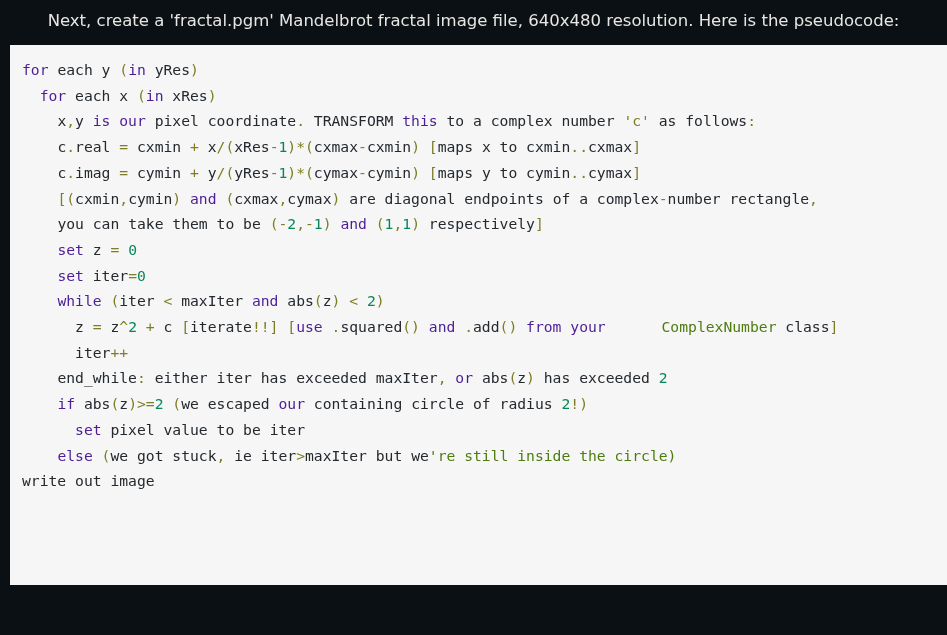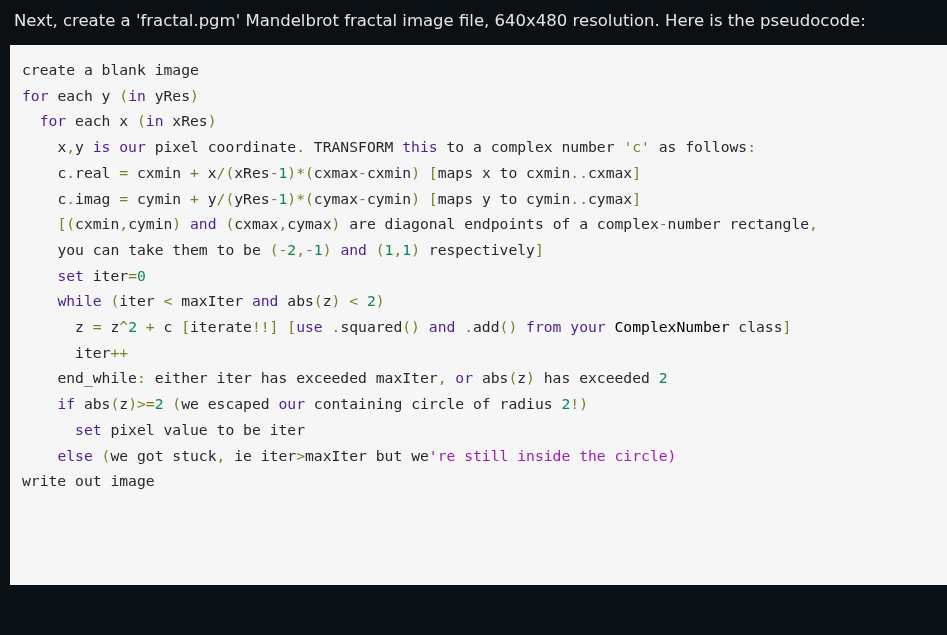--- a/index.html
+++ b/index.html
@@ -20,20 +20,21 @@
     box-sizing: border-box;
   }
   .intro {
     color: #e8e6e3;
     font-family: "DejaVu Sans", sans-serif;
     font-size: 16.5px;
     line-height: 25px;
     padding: 8px 14px 12px 14px;
     white-space: pre-wrap;
     word-wrap: break-word;
+    text-align: center;
   }
   .codeblock-wrap {
     padding: 0 0 0 10px;
     background: #0b1014;
   }
   .codeblock {
     background: #f6f6f6;
     padding: 12px 0 14px 0;
     min-height: 540px;
     box-sizing: border-box;
@@ -48,41 +49,41 @@
     white-space: pre;
     tab-size: 4;
   }
   .ln { display: block; min-height: 25.7px; }
 
   
   .kw  { color: #4c1d95; }          
   .num { color: #098658; }          
   .str { color: #7d7d23; }          
   .pun { color: #7d7d23; }          
-  .cls { color: #000000; }          
-  .grn { color: #a21caf; }          
+  .cls { color: #4d7c0f; margin-left: 47px; }          
+  .grn { color: #4d7c0f; }          
   .txt { color: #24292e; }          
 </style>
 </head>
 <body>
 
 <div id="root">
 
   <div class="intro">Next, create a 'fractal.pgm' Mandelbrot fractal image file, 640x480 resolution. Here is the pseudocode:</div>
 
   <div class="codeblock-wrap">
     <div class="codeblock">
-      <pre class="code"><span class="ln"><span class="txt">create</span><span class="txt"> </span><span class="txt">a</span><span class="txt"> </span><span class="txt">blank</span><span class="txt"> </span><span class="txt">image</span>
-</span><span class="ln"><span class="kw">for</span><span class="txt"> </span><span class="txt">each</span><span class="txt"> </span><span class="txt">y</span><span class="txt"> </span><span class="pun">(</span><span class="kw">in</span><span class="txt"> </span><span class="txt">yRes</span><span class="pun">)</span>
+      <pre class="code"><span class="ln"><span class="kw">for</span><span class="txt"> </span><span class="txt">each</span><span class="txt"> </span><span class="txt">y</span><span class="txt"> </span><span class="pun">(</span><span class="kw">in</span><span class="txt"> </span><span class="txt">yRes</span><span class="pun">)</span>
 </span><span class="ln"><span class="txt">  </span><span class="kw">for</span><span class="txt"> </span><span class="txt">each</span><span class="txt"> </span><span class="txt">x</span><span class="txt"> </span><span class="pun">(</span><span class="kw">in</span><span class="txt"> </span><span class="txt">xRes</span><span class="pun">)</span>
 </span><span class="ln"><span class="txt">    </span><span class="txt">x</span><span class="pun">,</span><span class="txt">y</span><span class="txt"> </span><span class="kw">is</span><span class="txt"> </span><span class="kw">our</span><span class="txt"> </span><span class="txt">pixel</span><span class="txt"> </span><span class="txt">coordinate</span><span class="pun">.</span><span class="txt"> </span><span class="txt">TRANSFORM</span><span class="txt"> </span><span class="kw">this</span><span class="txt"> </span><span class="txt">to</span><span class="txt"> </span><span class="txt">a</span><span class="txt"> </span><span class="txt">complex</span><span class="txt"> </span><span class="txt">number</span><span class="txt"> </span><span class="str">'c'</span><span class="txt"> </span><span class="txt">as</span><span class="txt"> </span><span class="txt">follows</span><span class="pun">:</span>
 </span><span class="ln"><span class="txt">    </span><span class="txt">c</span><span class="pun">.</span><span class="txt">real</span><span class="txt"> </span><span class="pun">=</span><span class="txt"> </span><span class="txt">cxmin</span><span class="txt"> </span><span class="pun">+</span><span class="txt"> </span><span class="txt">x</span><span class="pun">/(</span><span class="txt">xRes</span><span class="pun">-</span><span class="num">1</span><span class="pun">)*(</span><span class="txt">cxmax</span><span class="pun">-</span><span class="txt">cxmin</span><span class="pun">)</span><span class="txt"> </span><span class="pun">[</span><span class="txt">maps</span><span class="txt"> </span><span class="txt">x</span><span class="txt"> </span><span class="txt">to</span><span class="txt"> </span><span class="txt">cxmin</span><span class="pun">..</span><span class="txt">cxmax</span><span class="pun">]</span>
 </span><span class="ln"><span class="txt">    </span><span class="txt">c</span><span class="pun">.</span><span class="txt">imag</span><span class="txt"> </span><span class="pun">=</span><span class="txt"> </span><span class="txt">cymin</span><span class="txt"> </span><span class="pun">+</span><span class="txt"> </span><span class="txt">y</span><span class="pun">/(</span><span class="txt">yRes</span><span class="pun">-</span><span class="num">1</span><span class="pun">)*(</span><span class="txt">cymax</span><span class="pun">-</span><span class="txt">cymin</span><span class="pun">)</span><span class="txt"> </span><span class="pun">[</span><span class="txt">maps</span><span class="txt"> </span><span class="txt">y</span><span class="txt"> </span><span class="txt">to</span><span class="txt"> </span><span class="txt">cymin</span><span class="pun">..</span><span class="txt">cymax</span><span class="pun">]</span>
 </span><span class="ln"><span class="txt">    </span><span class="pun">[(</span><span class="txt">cxmin</span><span class="pun">,</span><span class="txt">cymin</span><span class="pun">)</span><span class="txt"> </span><span class="kw">and</span><span class="txt"> </span><span class="pun">(</span><span class="txt">cxmax</span><span class="pun">,</span><span class="txt">cymax</span><span class="pun">)</span><span class="txt"> </span><span class="txt">are</span><span class="txt"> </span><span class="txt">diagonal</span><span class="txt"> </span><span class="txt">endpoints</span><span class="txt"> </span><span class="txt">of</span><span class="txt"> </span><span class="txt">a</span><span class="txt"> </span><span class="txt">complex</span><span class="pun">-</span><span class="txt">number</span><span class="txt"> </span><span class="txt">rectangle</span><span class="pun">,</span>
 </span><span class="ln"><span class="txt">    </span><span class="txt">you</span><span class="txt"> </span><span class="txt">can</span><span class="txt"> </span><span class="txt">take</span><span class="txt"> </span><span class="txt">them</span><span class="txt"> </span><span class="txt">to</span><span class="txt"> </span><span class="txt">be</span><span class="txt"> </span><span class="pun">(-</span><span class="num">2</span><span class="pun">,-</span><span class="num">1</span><span class="pun">)</span><span class="txt"> </span><span class="kw">and</span><span class="txt"> </span><span class="pun">(</span><span class="num">1</span><span class="pun">,</span><span class="num">1</span><span class="pun">)</span><span class="txt"> </span><span class="txt">respectively</span><span class="pun">]</span>
+</span><span class="ln"><span class="txt">    </span><span class="kw">set</span><span class="txt"> </span><span class="txt">z</span><span class="txt"> </span><span class="pun">=</span><span class="txt"> </span><span class="num">0</span>
 </span><span class="ln"><span class="txt">    </span><span class="kw">set</span><span class="txt"> </span><span class="txt">iter</span><span class="pun">=</span><span class="num">0</span>
 </span><span class="ln"><span class="txt">    </span><span class="kw">while</span><span class="txt"> </span><span class="pun">(</span><span class="txt">iter</span><span class="txt"> </span><span class="pun">&lt;</span><span class="txt"> </span><span class="txt">maxIter</span><span class="txt"> </span><span class="kw">and</span><span class="txt"> </span><span class="txt">abs</span><span class="pun">(</span><span class="txt">z</span><span class="pun">)</span><span class="txt"> </span><span class="pun">&lt;</span><span class="txt"> </span><span class="num">2</span><span class="pun">)</span>
 </span><span class="ln"><span class="txt">      </span><span class="txt">z</span><span class="txt"> </span><span class="pun">=</span><span class="txt"> </span><span class="txt">z</span><span class="pun">^</span><span class="num">2</span><span class="txt"> </span><span class="pun">+</span><span class="txt"> </span><span class="txt">c</span><span class="txt"> </span><span class="pun">[</span><span class="txt">iterate</span><span class="pun">!!]</span><span class="txt"> </span><span class="pun">[</span><span class="kw">use</span><span class="txt"> </span><span class="pun">.</span><span class="txt">squared</span><span class="pun">()</span><span class="txt"> </span><span class="kw">and</span><span class="txt"> </span><span class="pun">.</span><span class="txt">add</span><span class="pun">()</span><span class="txt"> </span><span class="kw">from</span><span class="txt"> </span><span class="kw">your</span><span class="txt"> </span><span class="cls">ComplexNumber</span><span class="txt"> </span><span class="txt">class</span><span class="pun">]</span>
 </span><span class="ln"><span class="txt">      </span><span class="txt">iter</span><span class="pun">++</span>
 </span><span class="ln"><span class="txt">    </span><span class="txt">end_while</span><span class="pun">:</span><span class="txt"> </span><span class="txt">either</span><span class="txt"> </span><span class="txt">iter</span><span class="txt"> </span><span class="txt">has</span><span class="txt"> </span><span class="txt">exceeded</span><span class="txt"> </span><span class="txt">maxIter</span><span class="pun">,</span><span class="txt"> </span><span class="kw">or</span><span class="txt"> </span><span class="txt">abs</span><span class="pun">(</span><span class="txt">z</span><span class="pun">)</span><span class="txt"> </span><span class="txt">has</span><span class="txt"> </span><span class="txt">exceeded</span><span class="txt"> </span><span class="num">2</span>
 </span><span class="ln"><span class="txt">    </span><span class="kw">if</span><span class="txt"> </span><span class="txt">abs</span><span class="pun">(</span><span class="txt">z</span><span class="pun">)&gt;=</span><span class="num">2</span><span class="txt"> </span><span class="pun">(</span><span class="txt">we</span><span class="txt"> </span><span class="txt">escaped</span><span class="txt"> </span><span class="kw">our</span><span class="txt"> </span><span class="txt">containing</span><span class="txt"> </span><span class="txt">circle</span><span class="txt"> </span><span class="txt">of</span><span class="txt"> </span><span class="txt">radius</span><span class="txt"> </span><span class="num">2</span><span class="pun">!)</span>
 </span><span class="ln"><span class="txt">      </span><span class="kw">set</span><span class="txt"> </span><span class="txt">pixel</span><span class="txt"> </span><span class="txt">value</span><span class="txt"> </span><span class="txt">to</span><span class="txt"> </span><span class="txt">be</span><span class="txt"> </span><span class="txt">iter</span>
 </span><span class="ln"><span class="txt">    </span><span class="kw">else</span><span class="txt"> </span><span class="pun">(</span><span class="txt">we</span><span class="txt"> </span><span class="txt">got</span><span class="txt"> </span><span class="txt">stuck</span><span class="pun">,</span><span class="txt"> </span><span class="txt">ie</span><span class="txt"> </span><span class="txt">iter</span><span class="pun">&gt;</span><span class="txt">maxIter</span><span class="txt"> </span><span class="txt">but</span><span class="txt"> </span><span class="txt">we</span><span class="grn">'re still inside the circle)</span>
 </span><span class="ln"><span class="txt">write</span><span class="txt"> </span><span class="txt">out</span><span class="txt"> </span><span class="txt">image</span>
 </span></pre>

